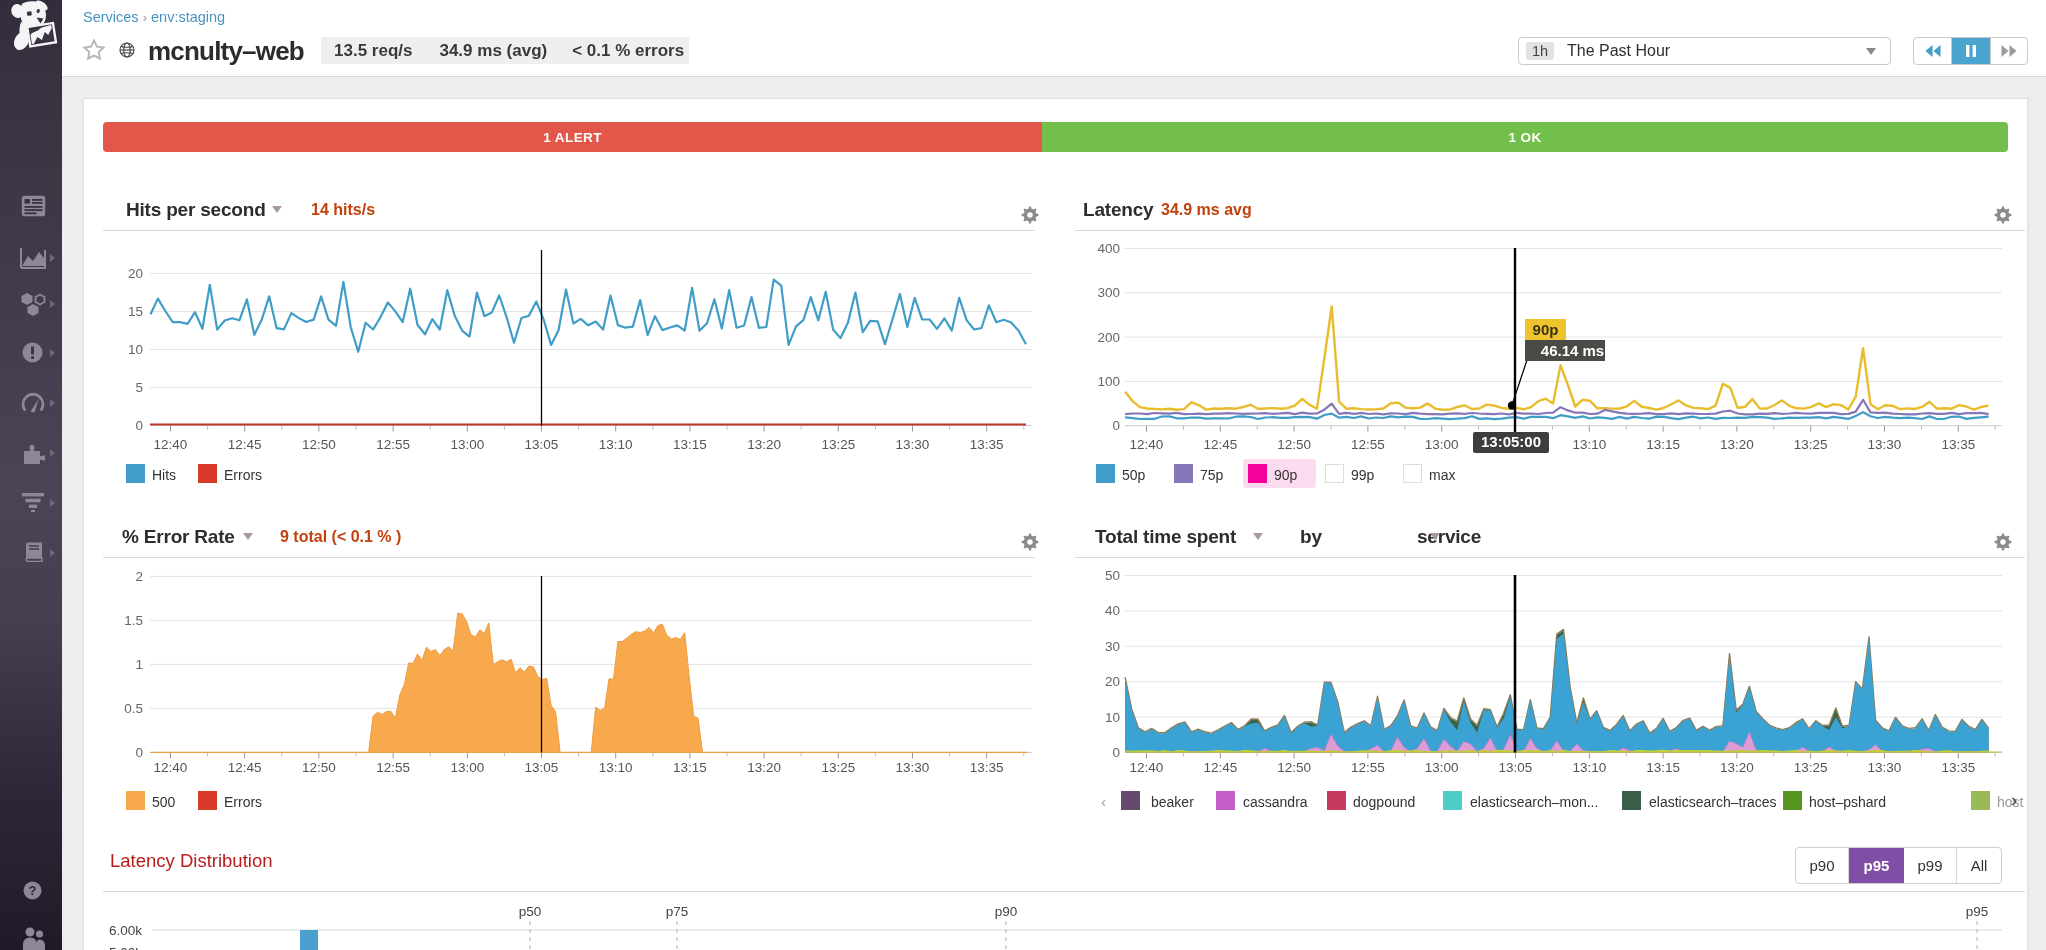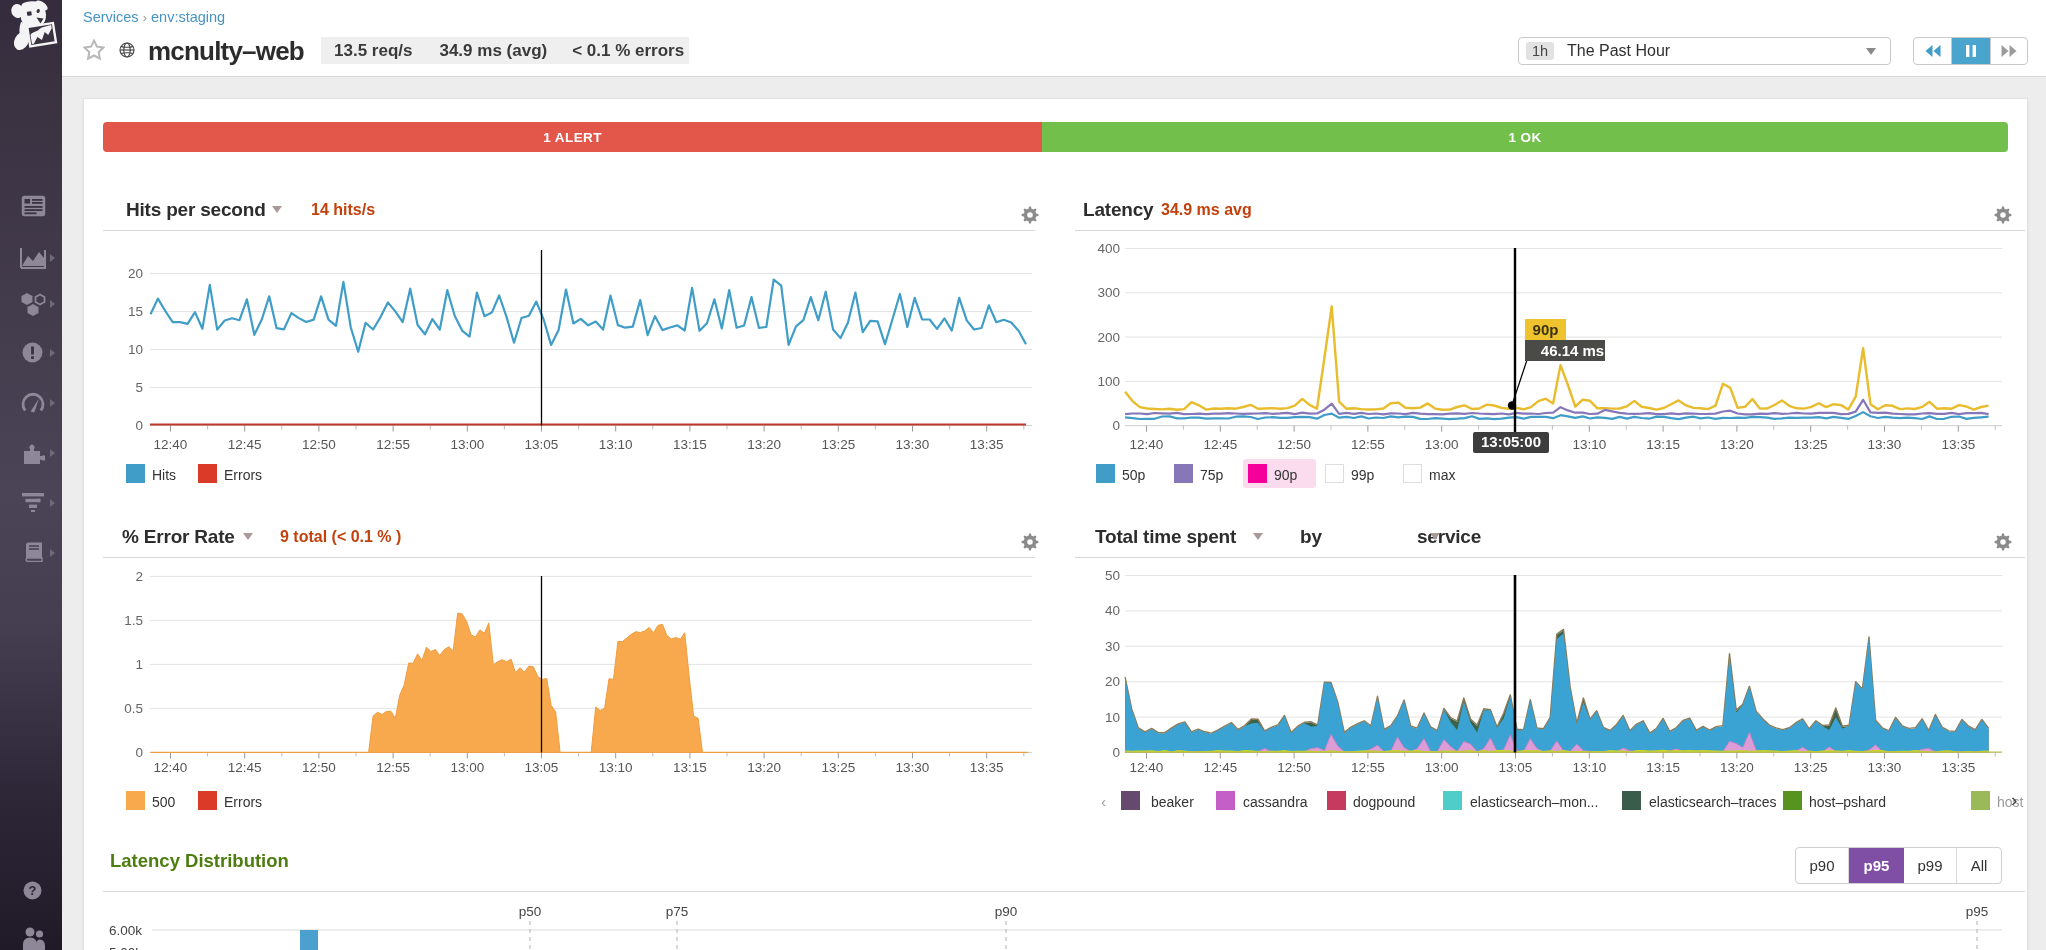--- a/index.html
+++ b/index.html
@@ -458,20 +458,20 @@
 <div class="legsq" style="left:1443px;top:791px;background:#4ecdc9;"></div>
 <div class="legtx" style="left:1470px;top:794px;color:#333;">elasticsearch–mon...</div>
 <div class="legsq" style="left:1622px;top:791px;background:#3a5d4b;"></div>
 <div class="legtx" style="left:1649px;top:794px;color:#333;">elasticsearch–traces</div>
 <div class="legsq" style="left:1783px;top:791px;background:#56941f;"></div>
 <div class="legtx" style="left:1809px;top:794px;color:#333;">host–pshard</div>
 <div class="legsq" style="left:1971px;top:791px;background:#9aba5a;"></div>
 <div class="legtx" style="left:1997px;top:794px;color:#999;">host</div>
 <div class="abs" style="left:2011px;top:789px;font-size:19px;color:#444;">›</div>
 
-<div class="abs" style="left:110px;top:850px;font-size:18.5px;font-weight:bold;color:#4d7c0f;">Latency Distribution</div>
+<div class="abs" style="left:110px;top:850px;font-size:18.5px;font-weight:normal;color:#b91c1c;">Latency Distribution</div>
 <div class="abs" style="left:1795px;top:847px;width:207px;height:37px;border:1px solid #cfcfcf;border-radius:4px;background:#fff;overflow:hidden;display:flex;font-size:15px;color:#333;">
   <div style="width:53px;display:flex;align-items:center;justify-content:center;border-right:1px solid #d9d9d9;">p90</div>
   <div style="width:55px;display:flex;align-items:center;justify-content:center;background:#7e4fa5;color:#fff;font-weight:bold;">p95</div>
   <div style="width:53px;display:flex;align-items:center;justify-content:center;border-right:1px solid #d9d9d9;">p99</div>
   <div style="flex:1;display:flex;align-items:center;justify-content:center;">All</div>
 </div>
 <div class="hr" style="left:103px;top:891px;width:1922px;"></div>
 
 </body></html>

